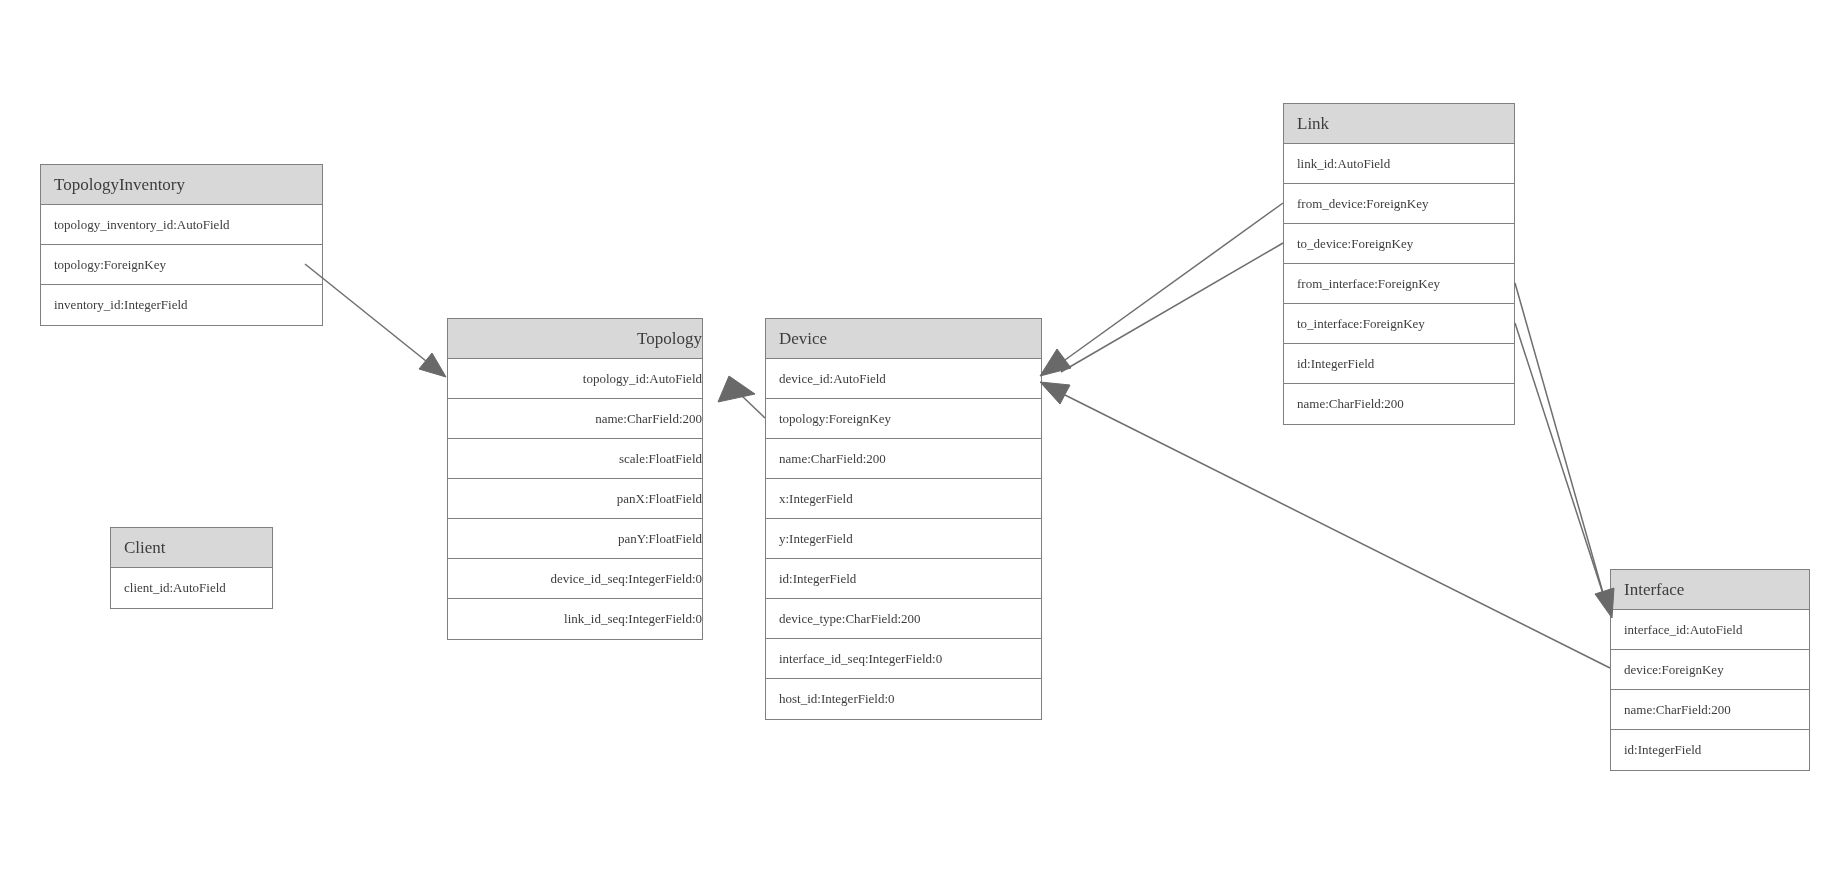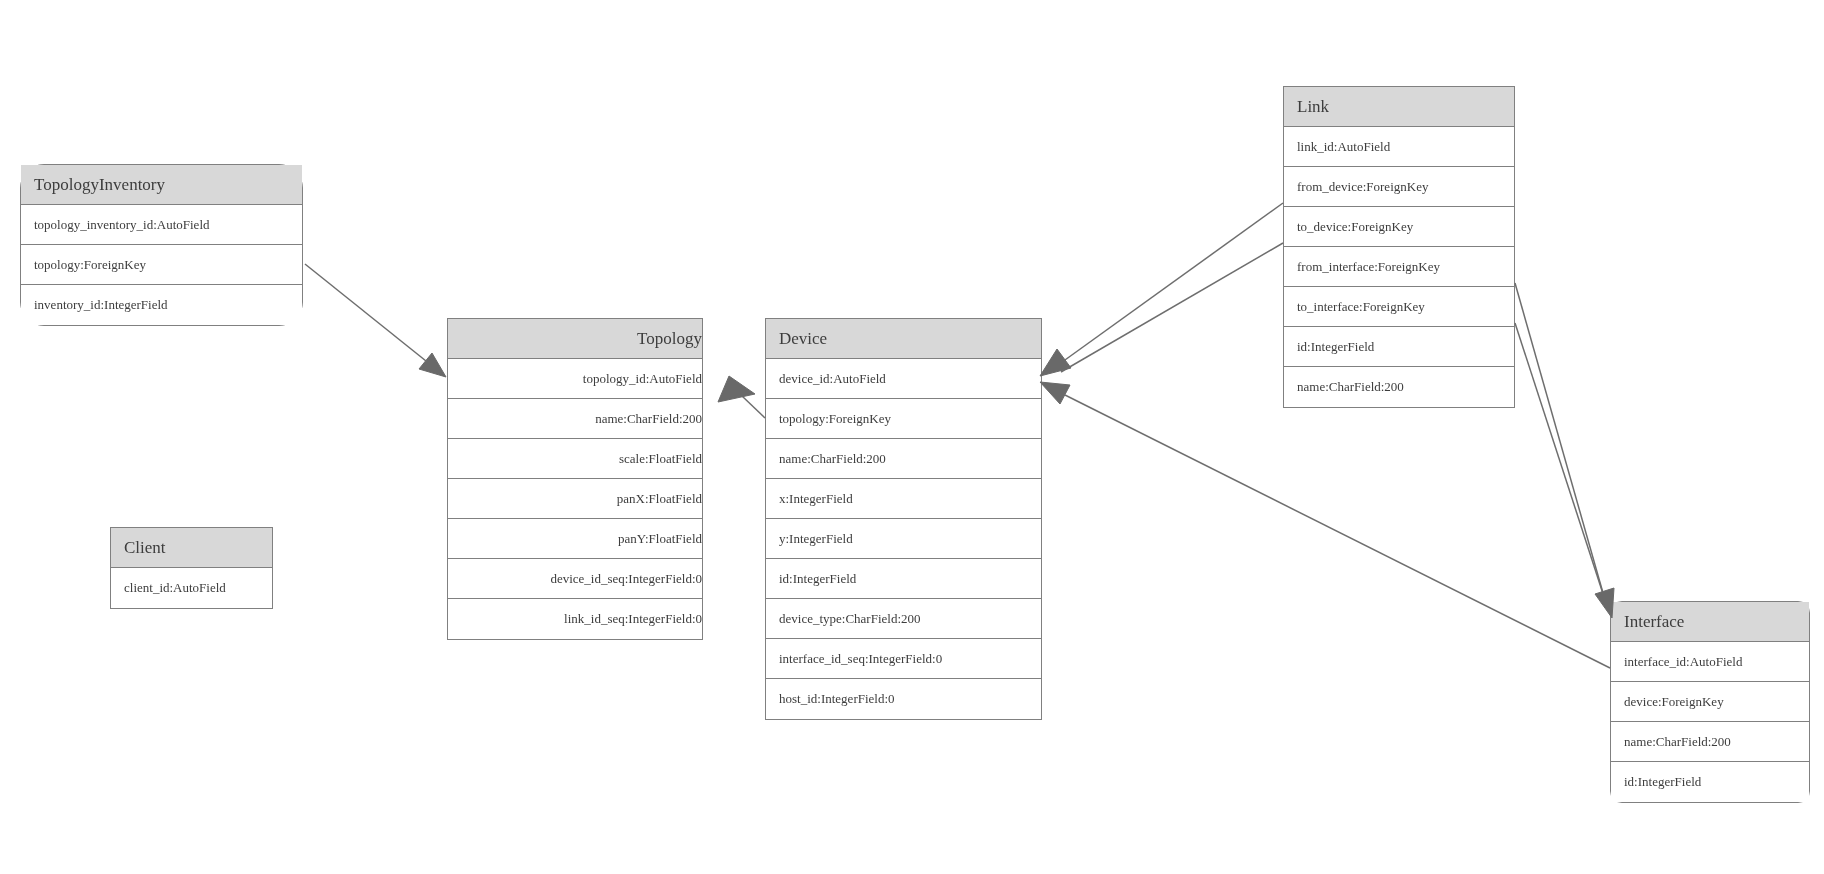--- a/index.html
+++ b/index.html
@@ -63,21 +63,21 @@
   #connectors polygon {
     fill: #696969;
     stroke: #696969;
   }
 </style>
 </head>
 <body>
 
 <div id="canvas">
 
-  <div class="entity" style="left:20px; top:164px; width:283px;border-radius:24px;">
+  <div class="entity" style="left:40px; top:164px; width:283px;">
     <div class="entity-header">TopologyInventory</div>
     <div class="entity-fields">
         <div class="row">topology_inventory_id:AutoField</div>
         <div class="row">topology:ForeignKey</div>
         <div class="row">inventory_id:IntegerField</div>
       </div>
   </div>
 
   <div class="entity" style="left:447px; top:318px; width:256px;text-align:right;">
     <div class="entity-header">Topology</div>
@@ -107,34 +107,34 @@
         <div class="row">name:CharField:200</div>
         <div class="row">x:IntegerField</div>
         <div class="row">y:IntegerField</div>
         <div class="row">id:IntegerField</div>
         <div class="row">device_type:CharField:200</div>
         <div class="row">interface_id_seq:IntegerField:0</div>
         <div class="row">host_id:IntegerField:0</div>
       </div>
   </div>
 
-  <div class="entity" style="left:1283px; top:86px; width:232px;">
+  <div class="entity" style="left:1283px; top:103px; width:232px;">
     <div class="entity-header">Link</div>
     <div class="entity-fields">
         <div class="row">link_id:AutoField</div>
         <div class="row">from_device:ForeignKey</div>
         <div class="row">to_device:ForeignKey</div>
         <div class="row">from_interface:ForeignKey</div>
         <div class="row">to_interface:ForeignKey</div>
         <div class="row">id:IntegerField</div>
         <div class="row">name:CharField:200</div>
       </div>
   </div>
 
-  <div class="entity" style="left:1610px; top:601px; width:200px;border-radius:12px;">
+  <div class="entity" style="left:1610px; top:569px; width:200px;">
     <div class="entity-header">Interface</div>
     <div class="entity-fields">
         <div class="row">interface_id:AutoField</div>
         <div class="row">device:ForeignKey</div>
         <div class="row">name:CharField:200</div>
         <div class="row">id:IntegerField</div>
       </div>
   </div>
 
   <svg id="connectors" width="1824" height="874" viewBox="0 0 1824 874">

